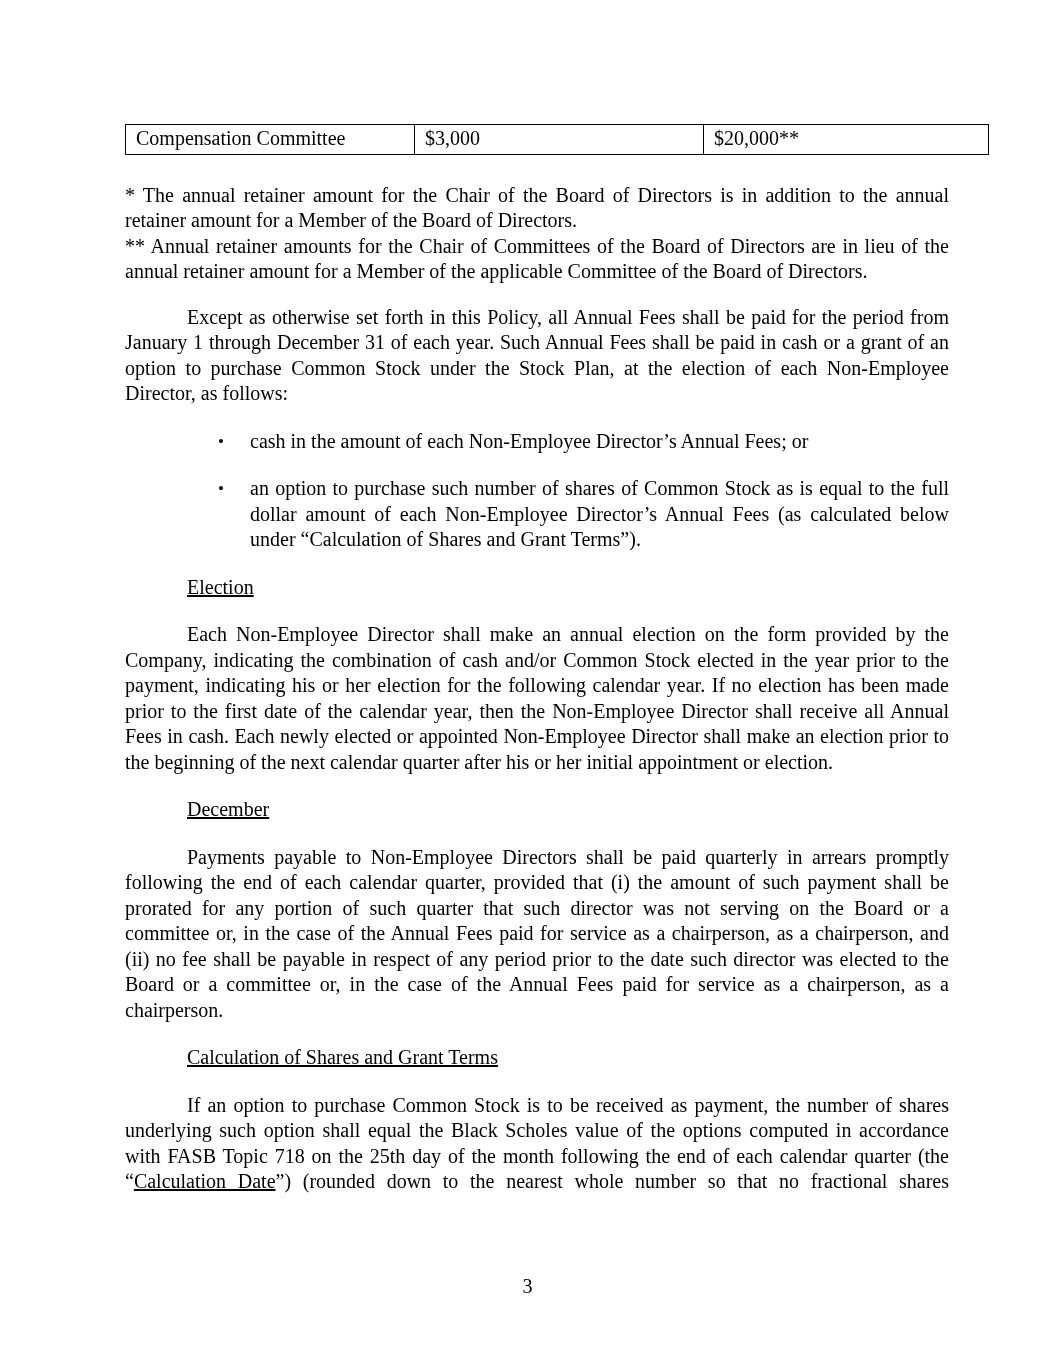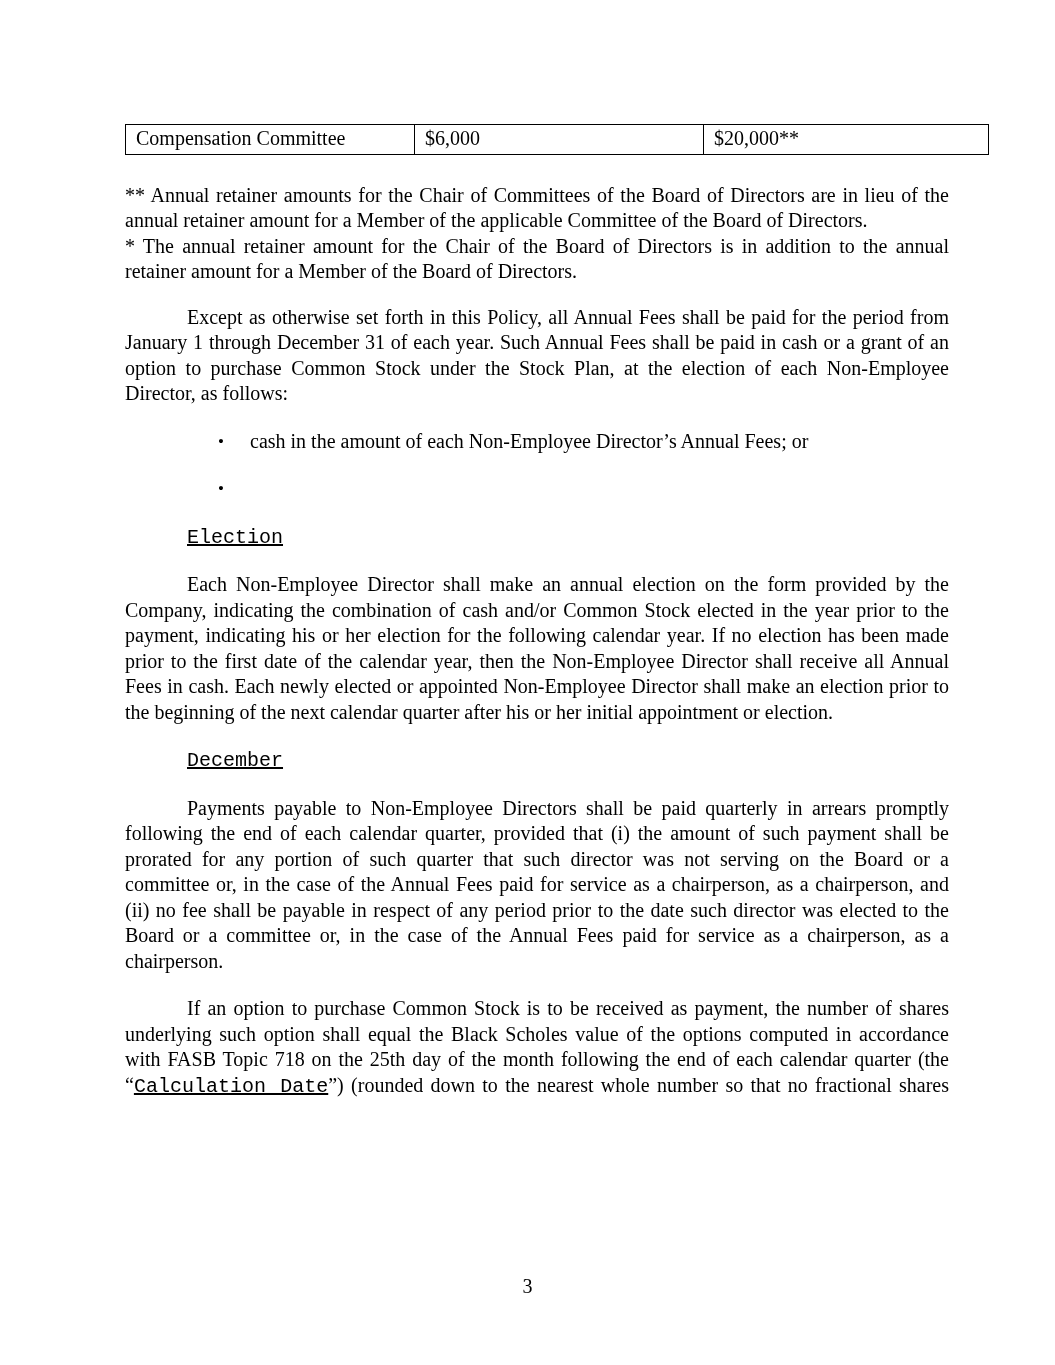--- a/index.html
+++ b/index.html
@@ -64,71 +64,75 @@
     margin-left: 93px;
     font-size: 17px;
   }
   .bullet-text {
     flex: 1 1 auto;
     text-align: justify;
   }
   .heading {
     margin: 0 0 22px 62px;
   }
-  .underlined { text-decoration: underline; font-family: Liberation Mono, monospace; }
+  .underlined { text-decoration: underline; }
   .page-number {
     position: absolute;
     top: 1274px;
     left: 0;
     width: 100%;
     text-align: center;
   }
 </style>
 </head>
 <body>
 
 <div class="page">
 
   <table class="fees">
     <tbody>
       <tr>
         <td class="col1">Compensation Committee</td>
-        <td class="col2">$6,000</td>
+        <td class="col2">$3,000</td>
         <td class="col3">$20,000**</td>
       </tr>
     </tbody>
   </table>
 
   <div class="footnotes">
+    <p>* The annual retainer amount for the Chair of the Board of Directors is in addition to the annual retainer amount for a Member of the Board of Directors.</p>
     <p>** Annual retainer amounts for the Chair of Committees of the Board of Directors are in lieu of the annual retainer amount for a Member of the applicable Committee of the Board of Directors.</p>
-    <p>* The annual retainer amount for the Chair of the Board of Directors is in addition to the annual retainer amount for a Member of the Board of Directors.</p>
   </div>
 
   <p class="body">Except as otherwise set forth in this Policy, all Annual Fees shall be paid for the period from January 1 through December 31 of each year. Such Annual Fees shall be paid in cash or a grant of an option to purchase Common Stock under the Stock Plan, at the election of each Non-Employee Director, as follows:</p>
 
   <div class="bullet-list">
     <div class="bullet-item">
       <span class="bullet-marker">•</span>
       <span class="bullet-text">cash in the amount of each Non-Employee Director’s Annual Fees; or</span>
     </div>
     <div class="bullet-item">
       <span class="bullet-marker">•</span>
+      <span class="bullet-text">an option to purchase such number of shares of Common Stock as is equal to the full dollar amount of each Non-Employee Director’s Annual Fees (as calculated below under “Calculation of Shares and Grant Terms”).</span>
     </div>
   </div>
 
   <div class="heading">
     <span class="underlined">Election</span>
   </div>
 
   <p class="body">Each Non-Employee Director shall make an annual election on the form provided by the Company, indicating the combination of cash and/or Common Stock elected in the year prior to the payment, indicating his or her election for the following calendar year.  If no election has been made prior to the first date of the calendar year, then the Non-Employee Director shall receive all Annual Fees in cash. Each newly elected or appointed Non-Employee Director shall make an election prior to the beginning of the next calendar quarter after his or her initial appointment or election.</p>
 
   <div class="heading">
     <span class="underlined">December</span>
   </div>
 
   <p class="body">Payments payable to Non-Employee Directors shall be paid quarterly in arrears promptly following the end of each calendar quarter, provided that (i) the amount of such payment shall be prorated for any portion of such quarter that such director was not serving on the Board or a committee or, in the case of the Annual Fees paid for service as a chairperson, as a chairperson, and (ii) no fee shall be payable in respect of any period prior to the date such director was elected to the Board or a committee or, in the case of the Annual Fees paid for service as a chairperson, as a chairperson.</p>
 
+  <div class="heading">
+    <span class="underlined">Calculation of Shares and Grant Terms</span>
+  </div>
 
   <p class="body last-cut"><span>If an option to purchase Common Stock is to be received as payment, the number of shares underlying such option shall equal the Black Scholes value of the options computed in accordance with FASB Topic 718 on the 25th day of the month following the end of each calendar quarter (the “</span><span class="underlined">Calculation Date</span><span>”) (rounded down to the nearest whole number so that no fractional shares</span></p>
 
   <div class="page-number">3</div>
 
 </div>
 
 </body></html>

